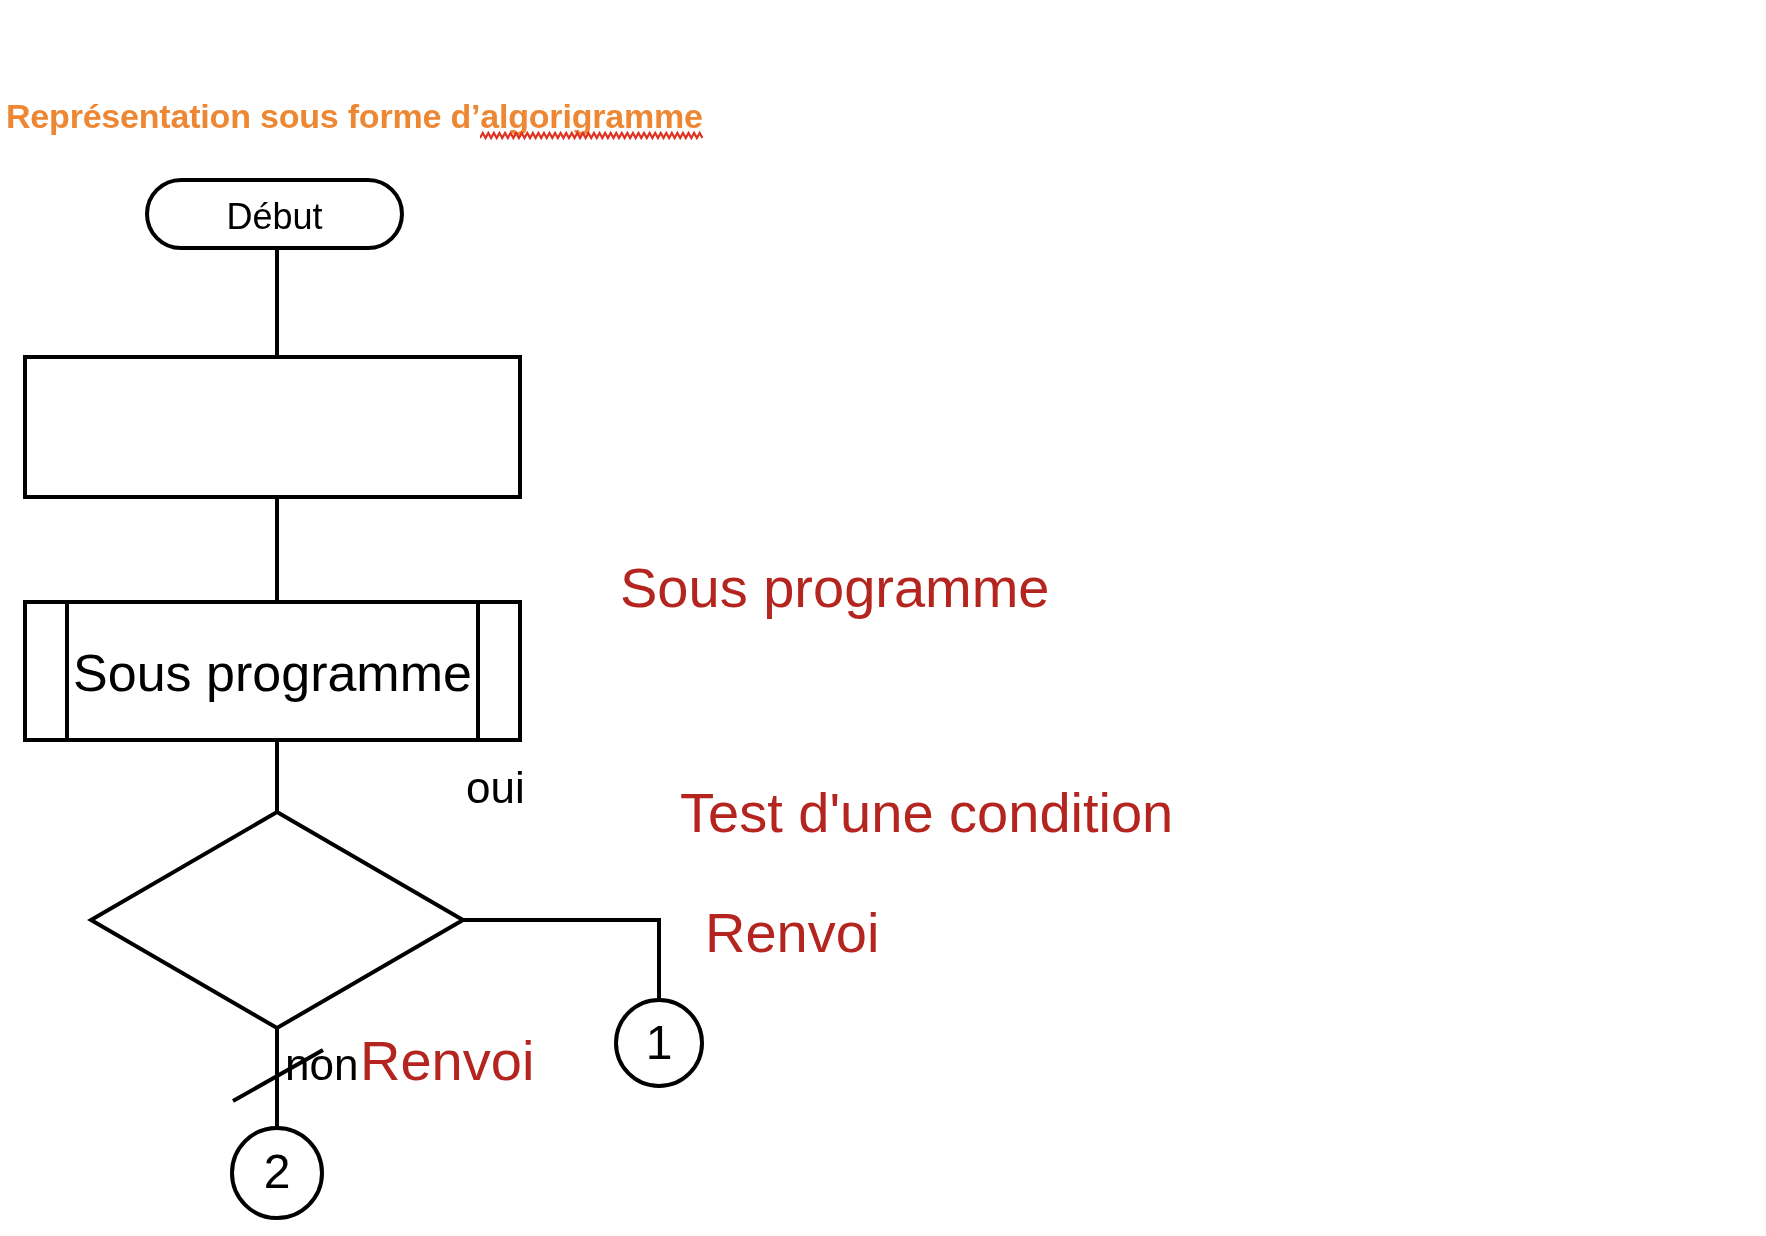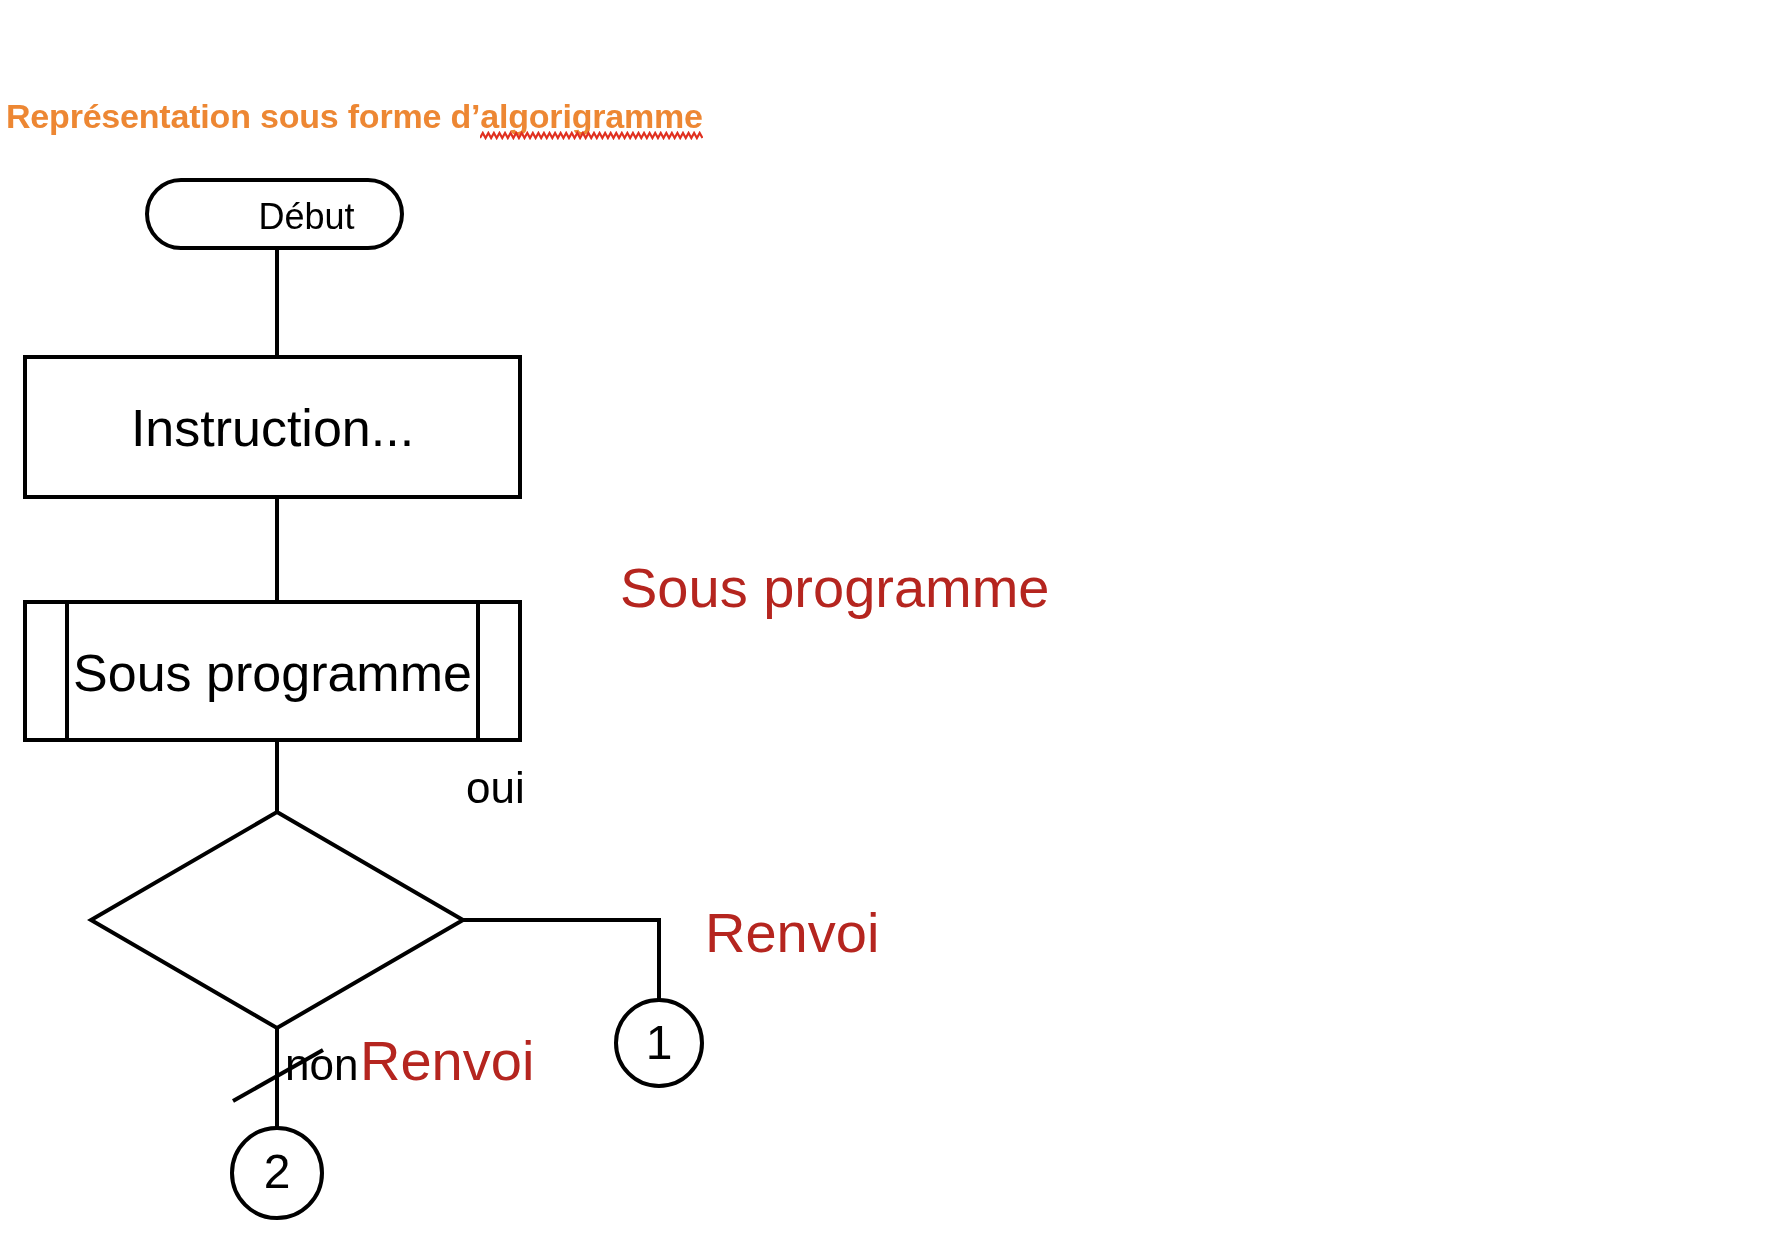--- a/index.html
+++ b/index.html
@@ -110,37 +110,37 @@
 
     <polyline points="463,920 659,920 659,1000" fill="none" stroke="#000000" stroke-width="4"></polyline>
     <circle cx="659" cy="1043" r="43" fill="#ffffff" stroke="#000000" stroke-width="4"></circle>
 
     <line x1="277" y1="1028" x2="277" y2="1128" stroke="#000000" stroke-width="4"></line>
 
     <line x1="233" y1="1101" x2="323" y2="1050" stroke="#000000" stroke-width="4"></line>
     <circle cx="277" cy="1173" r="45" fill="#ffffff" stroke="#000000" stroke-width="4"></circle>
   </svg>
 
-  <div class="shape-label" style="left:147px; top:196px; width:255px; font-size:36px;padding-left:32px;">Début</div>
+  <div class="shape-label" style="left:147px; top:196px; width:255px; font-size:36px;">Début</div>
 
-  <div class="shape-label" style="left:25px; top:398px; width:495px; font-size:52px;">Instruction...</div>
 
   <div class="shape-label" style="left:67px; top:643px; width:411px; font-size:52px;">Sous programme</div>
 
 
   <div class="conn-num" style="left:629px; top:1015px; width:60px;">1</div>
 
   <div class="conn-num" style="left:247px; top:1144px; width:60px;">2</div>
 
   <div class="edge-label" style="left:466px; top:763px;text-align:center;">oui</div>
 
   <div class="edge-label" style="left: 285px; top: 1040px; transform: translateY(0px);">non</div>
 
 
 
   <div class="legend-text" style="left: 620px; top: 555px; font-size: 56px;">Sous programme</div>
 
+  <div class="legend-text" style="left: 680px; top: 780px; font-size: 56px;">Test d'une condition</div>
 
   <div class="legend-text" style="left: 705px; top: 900px; font-size: 56px;">Renvoi</div>
 
   <div class="legend-text" style="left: 360px; top: 1028px; font-size: 56px;">Renvoi</div>
 
 </div>
 
 </body></html>

